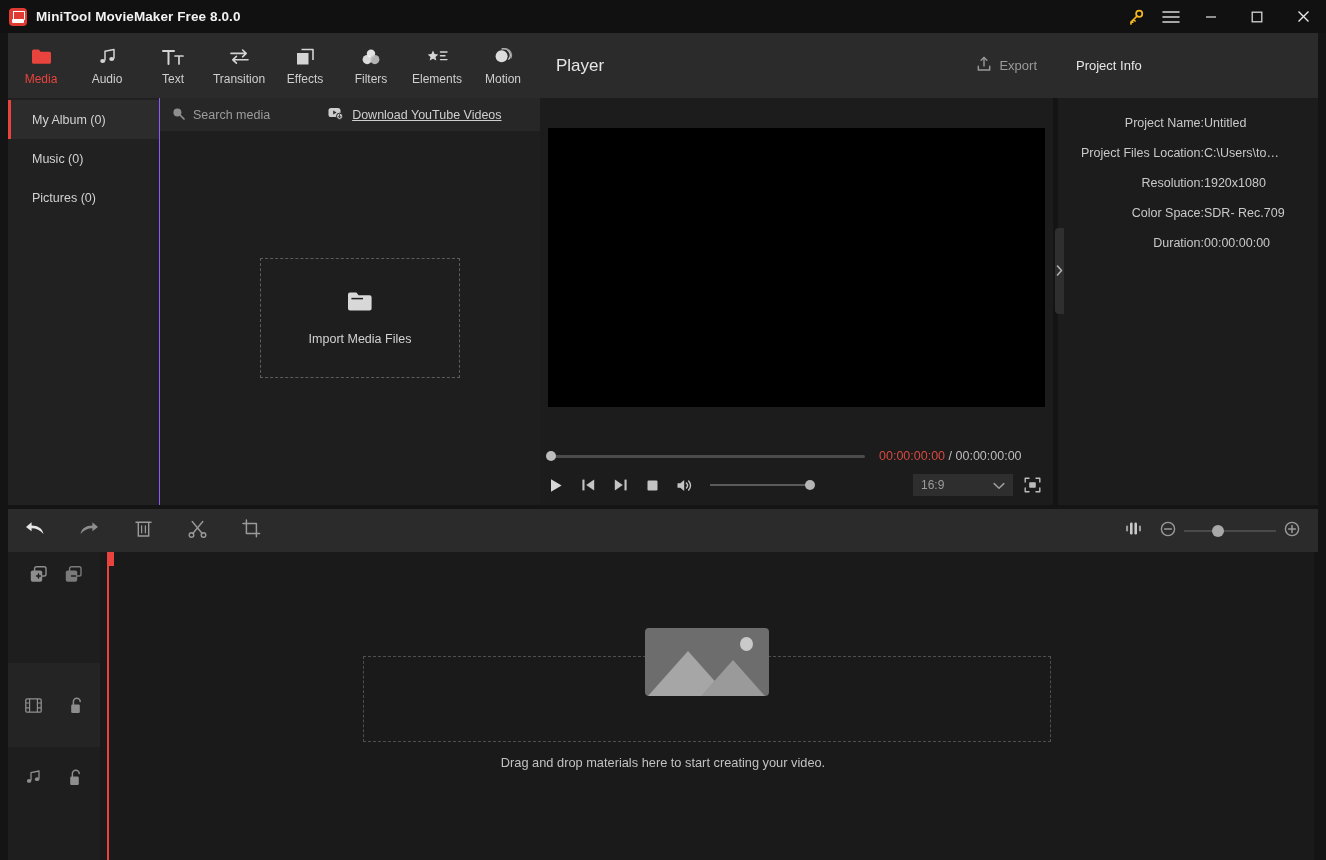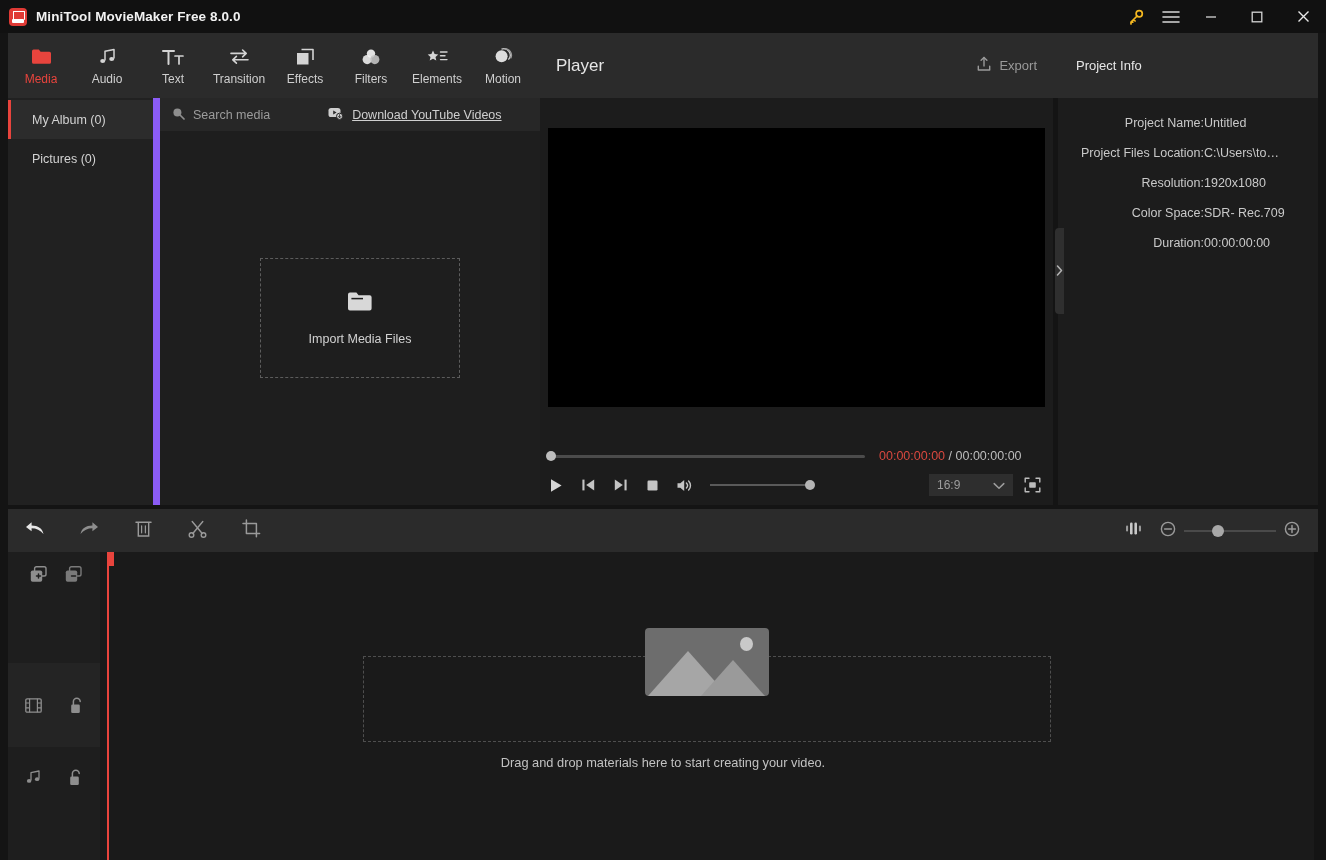--- a/index.html
+++ b/index.html
@@ -50,21 +50,21 @@
   .navtab .ico { height: 22px; display: flex; align-items: center; justify-content: center; }
   .navtab .lbl { font-size: 12px; color: #cfcfcf; white-space: nowrap; overflow: hidden;
                  max-width: 66px; text-overflow: clip; }
   .navtab.active .lbl { color: #e8443d; }
 
   
   .leftpanel {
     position: absolute; left: 8px; top: 98px; width: 532px; height: 407px;
     background: #1e1e1e; display: flex;
   }
-  .albumlist { width: 152px; height: 407px; background: #212121; border-right: 7px solid #8b5cf6; padding-top: 2px; }
+  .albumlist { width: 152px; height: 407px; background: #212121; border-right: 1px solid #8b5cf6; padding-top: 2px; }
   .albumitem {
     height: 39px; display: flex; align-items: center; padding-left: 24px;
     font-size: 12.5px; color: #d2d2d2; position: relative; cursor: default;
   }
   .albumitem.active { background: #2c2c2c; }
   .albumitem.active::before {
     content: ""; position: absolute; left: 0; top: 0; width: 3px; height: 39px; background: #e8443d;
   }
   .medialibrary { flex: 1; position: relative; background: #1e1e1e; }
   .mediabar {
@@ -105,21 +105,21 @@
   }
   .timecode { margin-left: 14px; font-size: 12.5px; white-space: nowrap; }
   .timecode .cur { color: #d8483f; }
   .timecode .sep { color: #bdbdbd; }
   .timecode .tot { color: #bdbdbd; }
   .ctrlrow { position: absolute; left: 0; top: 372px; width: 513px; height: 30px; display: flex; align-items: center; }
   .ctrlbtn { width: 32px; height: 28px; display: flex; align-items: center; justify-content: center; cursor: default; }
   .volbar { margin-left: 10px; width: 100px; height: 2px; background: #5a5a5a; position: relative; }
   .volbar .knob { position: absolute; right: -5px; top: -4px; width: 10px; height: 10px; border-radius: 50%; background: #b5b5b5; }
   .ratiosel {
-    margin-left: auto; margin-right: 8px; width: 84px; height: 22px; background: #2e2e2e;
+    margin-left: auto; margin-right: 8px; width: 100px; height: 22px; background: #2e2e2e;
     display: flex; align-items: center; padding: 0 8px; cursor: default;
   }
   .ratiosel .lbl { font-size: 12px; color: #9d9d9d; }
   .ratiosel .chev { margin-left: auto; }
   .fsbtn { margin-right: 10px; width: 22px; height: 22px; display: flex; align-items: center; justify-content: center; cursor: default; }
 
   
   .infohead {
     position: absolute; left: 1058px; top: 33px; width: 260px; height: 65px;
     background: #2b2b2b; display: flex; align-items: center; padding-left: 18px;
@@ -309,20 +309,23 @@
       </span>
       <span class="lbl">Motion</span>
     </div>
   </div>
 
   <div class="leftpanel">
 
     <div class="albumlist">
       <div class="albumitem active">
         <span>My Album (0)</span>
+      </div>
+      <div class="albumitem">
+        <span>Music (0)</span>
       </div>
       <div class="albumitem">
         <span>Pictures (0)</span>
       </div>
     </div>
 
     <div class="medialibrary">
       <div class="mediabar">
         <div class="searchbox">
           <span>

